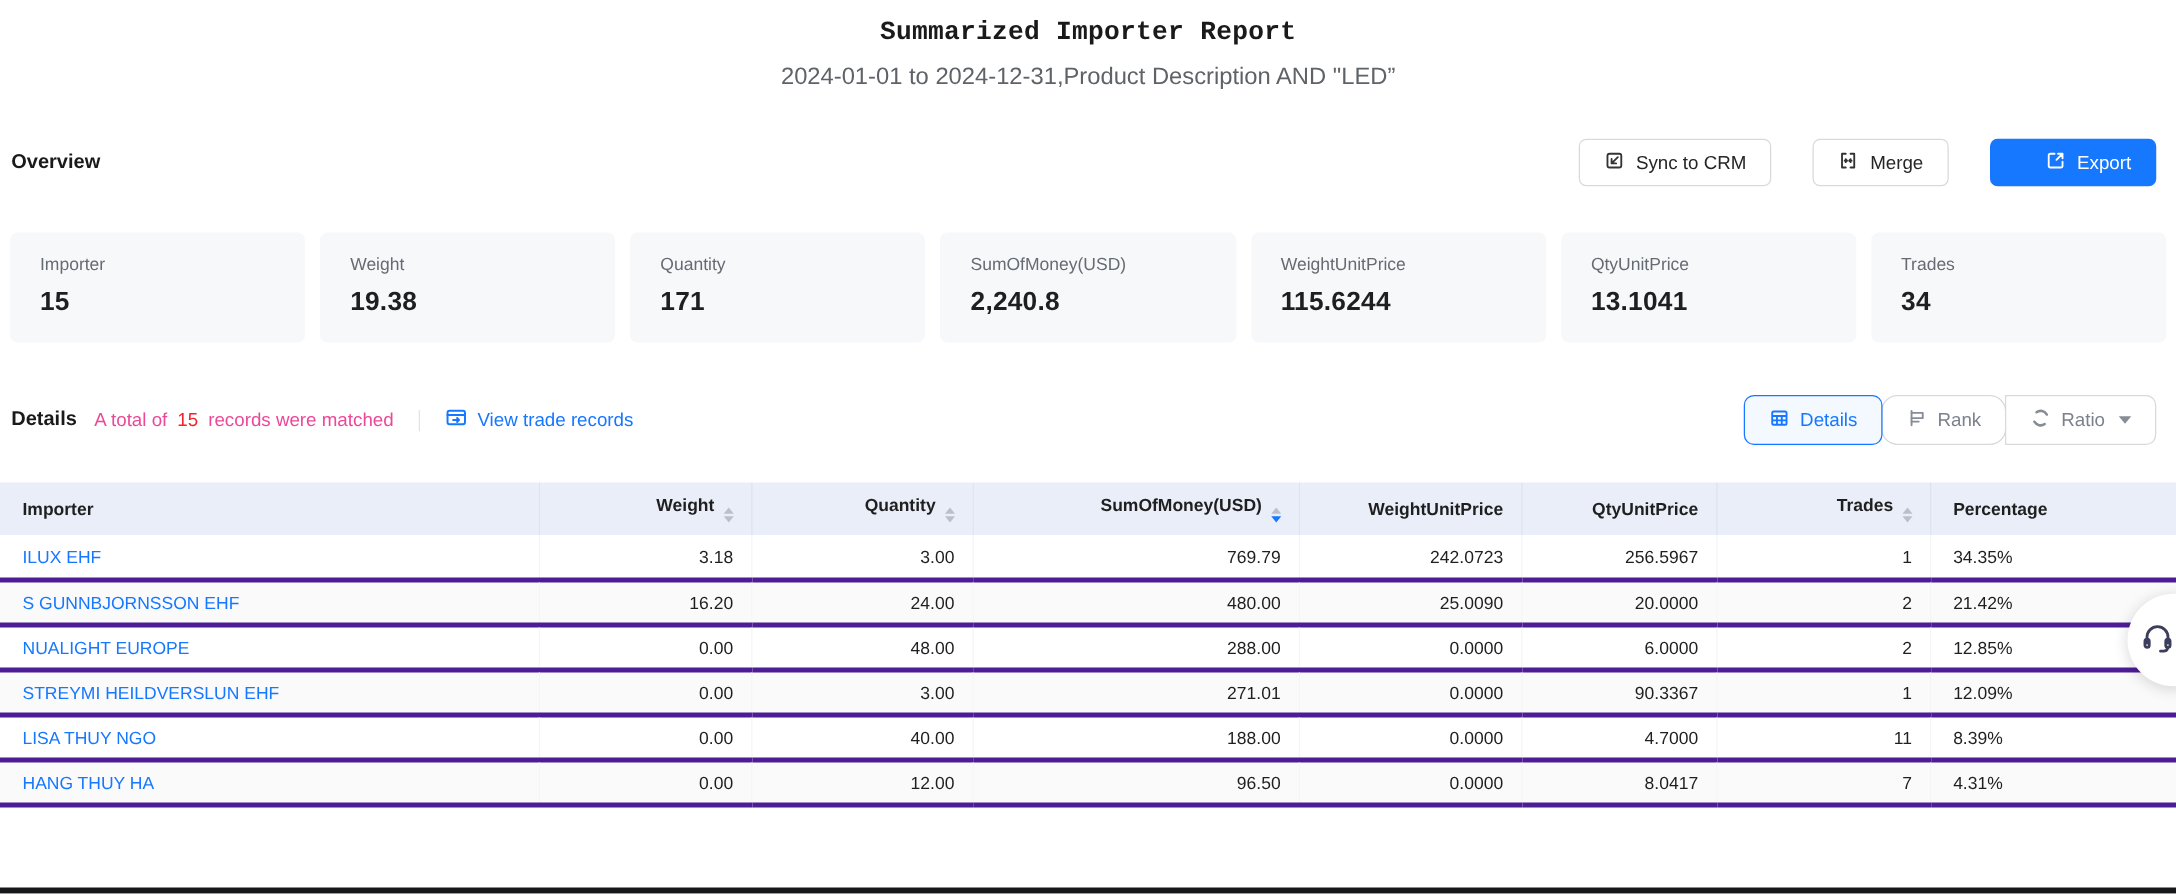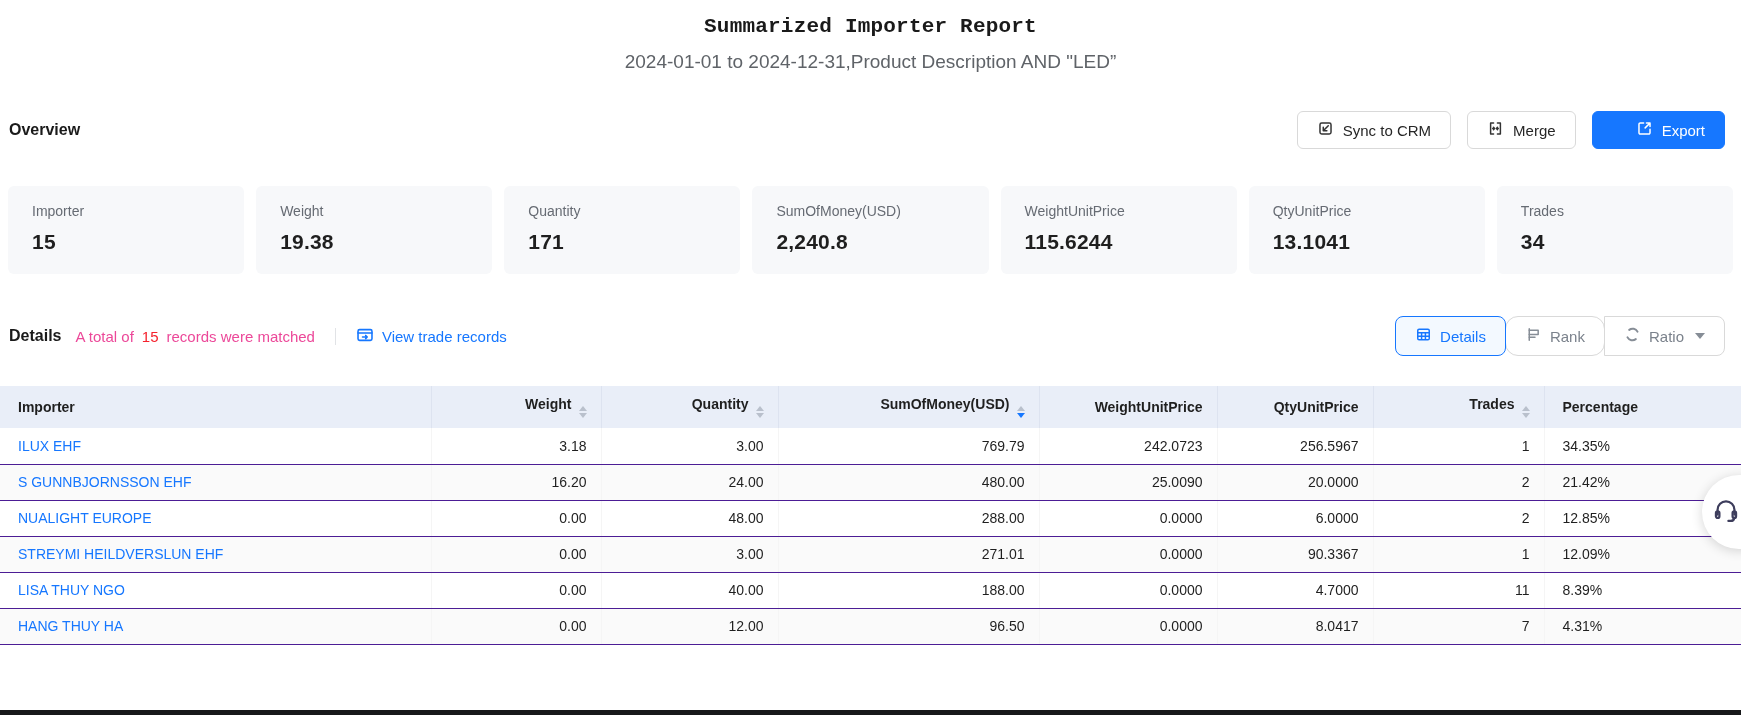--- a/index.html
+++ b/index.html
@@ -5,21 +5,21 @@
   * { margin:0; padding:0; box-sizing:border-box; }
   html,body { background:#fff; }
   body { font-family:"Liberation Sans", sans-serif; color:#1f1f1f; }
   .page { width:1741px; height:715px; position:relative; overflow:hidden; background:#fff; }
 
   .report-title { padding-top:15px; text-align:center; font-size:21px; font-weight:600; color:#1a1a1a; letter-spacing:.2px;font-family:Liberation Mono, monospace; }
   .report-subtitle { margin-top:13px; text-align:center; font-size:19px; color:#5f6368; }
 
   .overview-bar { margin-top:37px; height:40px; padding:0 16px 0 9px; display:flex; align-items:center; justify-content:space-between; }
   .overview-label { font-size:16px; font-weight:700; color:#1a1a1a; }
-  .btn-group { display:flex; gap:16px; }
+  .btn-group { display:flex; gap:33px; }
   .btn { display:inline-flex; align-items:center; gap:9px; height:38px; padding:0 19px; background:#fff;
          border:1px solid #d9d9d9; border-radius:6px; font-size:15px; color:#262626; cursor:pointer;
          font-family:"Liberation Sans",sans-serif; }
   .btn-primary { background:#1677ff; border-color:#1677ff; color:#fff;padding-left:43px; }
   .btn svg { flex:0 0 auto; }
 
   .stat-cards { margin-top:36px; padding:0 8px; display:flex; gap:12px; }
   .stat-card { flex:1 1 0; height:88px; background:#f7f8fa; border-radius:6px; padding:17px 24px; }
   .stat-label { font-size:14px; color:#666b73; }
   .stat-value { margin-top:11px; font-size:21px; font-weight:700; color:#1f1f1f; letter-spacing:.2px; }
@@ -40,21 +40,21 @@
   .seg-btn:last-child { border-radius:0 8px 8px 0; }
   .seg-btn.active { background:#f3f9ff; border-color:#1677ff; color:#1677ff; position:relative; z-index:2; border-radius:8px; }
   .caret-down { width:0; height:0; border-left:5px solid transparent; border-right:5px solid transparent;
                 border-top:6px solid #868d96; margin-left:3px; }
 
   table.report { margin-top:30px; width:1741px; border-collapse:collapse; table-layout:fixed; font-size:14px; }
   table.report thead th { height:42px; background:#e9eef8; color:#1f1f1f; font-weight:600; border-right:1px solid #dde3f0; }
   table.report thead th:last-child { border-right:none; }
   th.al-left, td.al-left { text-align:left; padding-left:18px; padding-right:10px; }
   th.al-right, td.al-right { text-align:right; padding-right:14px; padding-left:10px; }
-  table.report tbody td { height:36px; border-bottom:1px solid #4c1d95; border-right:1px solid #f5f5f5; color:#1f1f1f; }
+  table.report tbody td { height:36px; border-bottom:4px solid #4c1d95; border-right:1px solid #f5f5f5; color:#1f1f1f; }
   table.report tbody td:last-child { border-right:none; }
   table.report tbody tr:nth-child(even) td { background:#fafafa; }
   .cell-link { color:#1677ff; cursor:pointer; text-decoration:none; }
 
   .sort { display:inline-flex; flex-direction:column; gap:2px; margin-left:7px; vertical-align:-2px; }
   .sort i { display:block; width:0; height:0; border-left:4.5px solid transparent; border-right:4.5px solid transparent; }
   .sort .up { border-bottom:5.5px solid #b9c0cc; }
   .sort .down { border-top:5.5px solid #b9c0cc; }
   .sort .down.active { border-top-color:#1677ff; }
 

